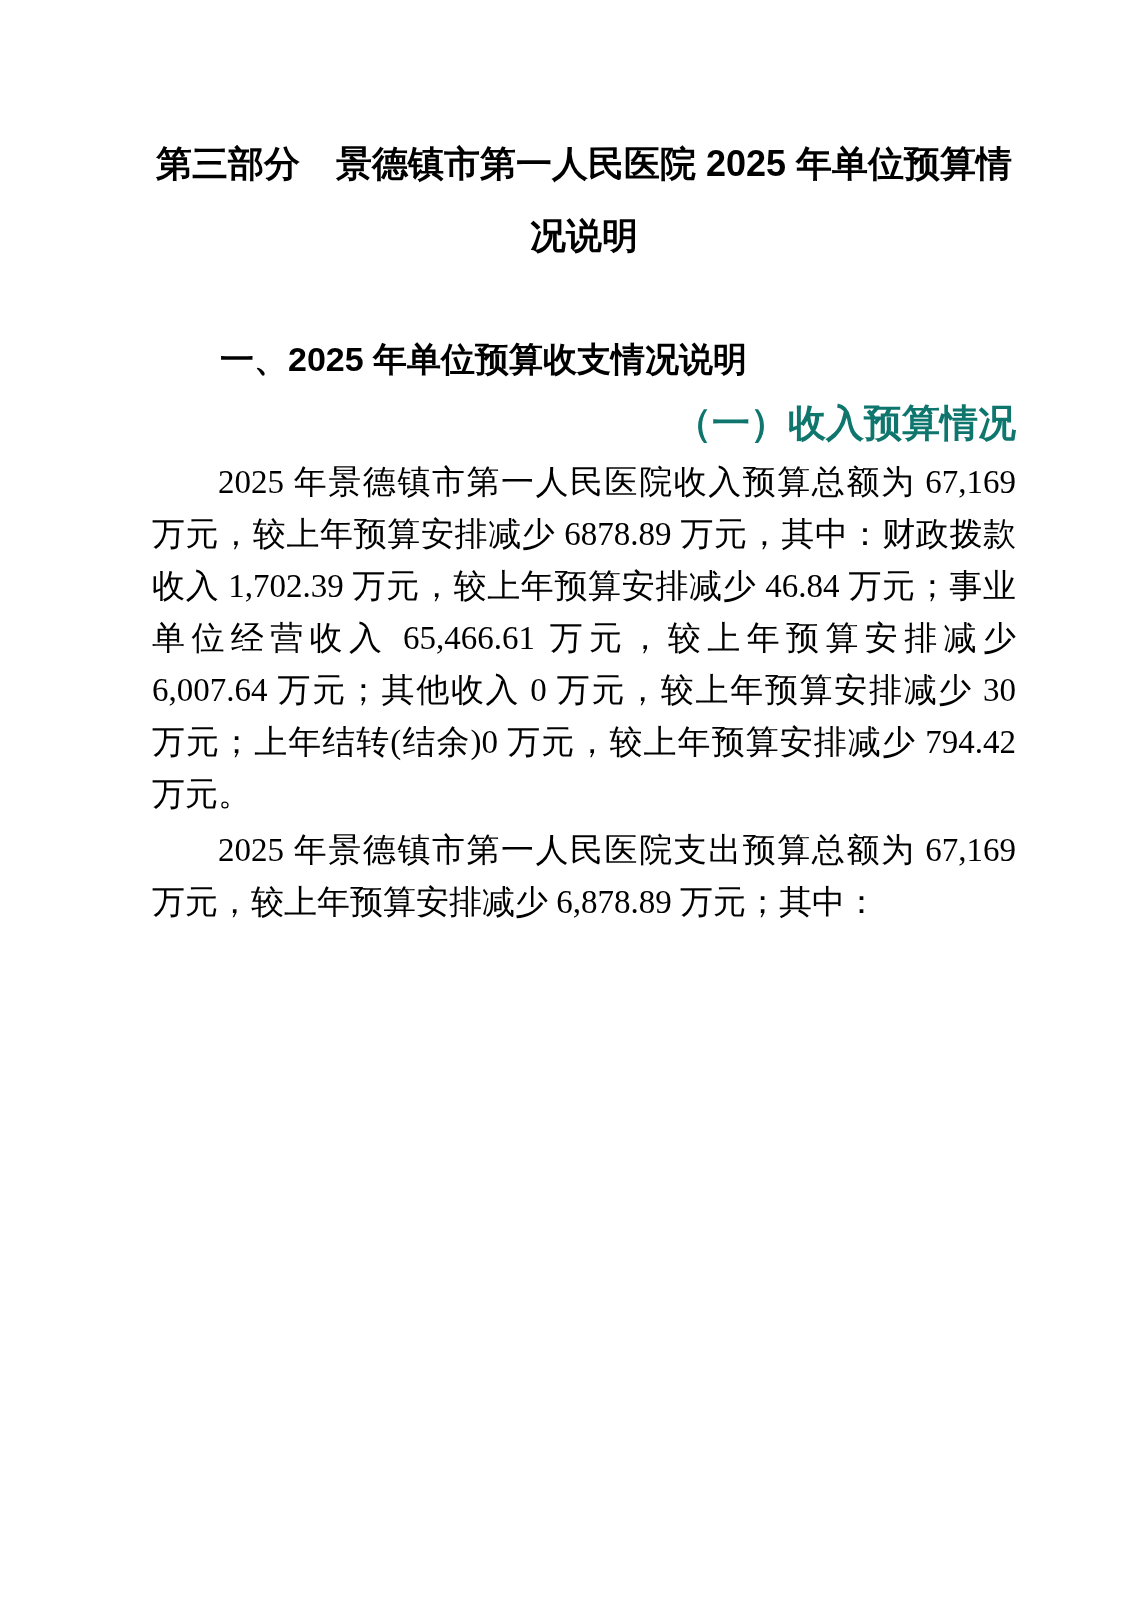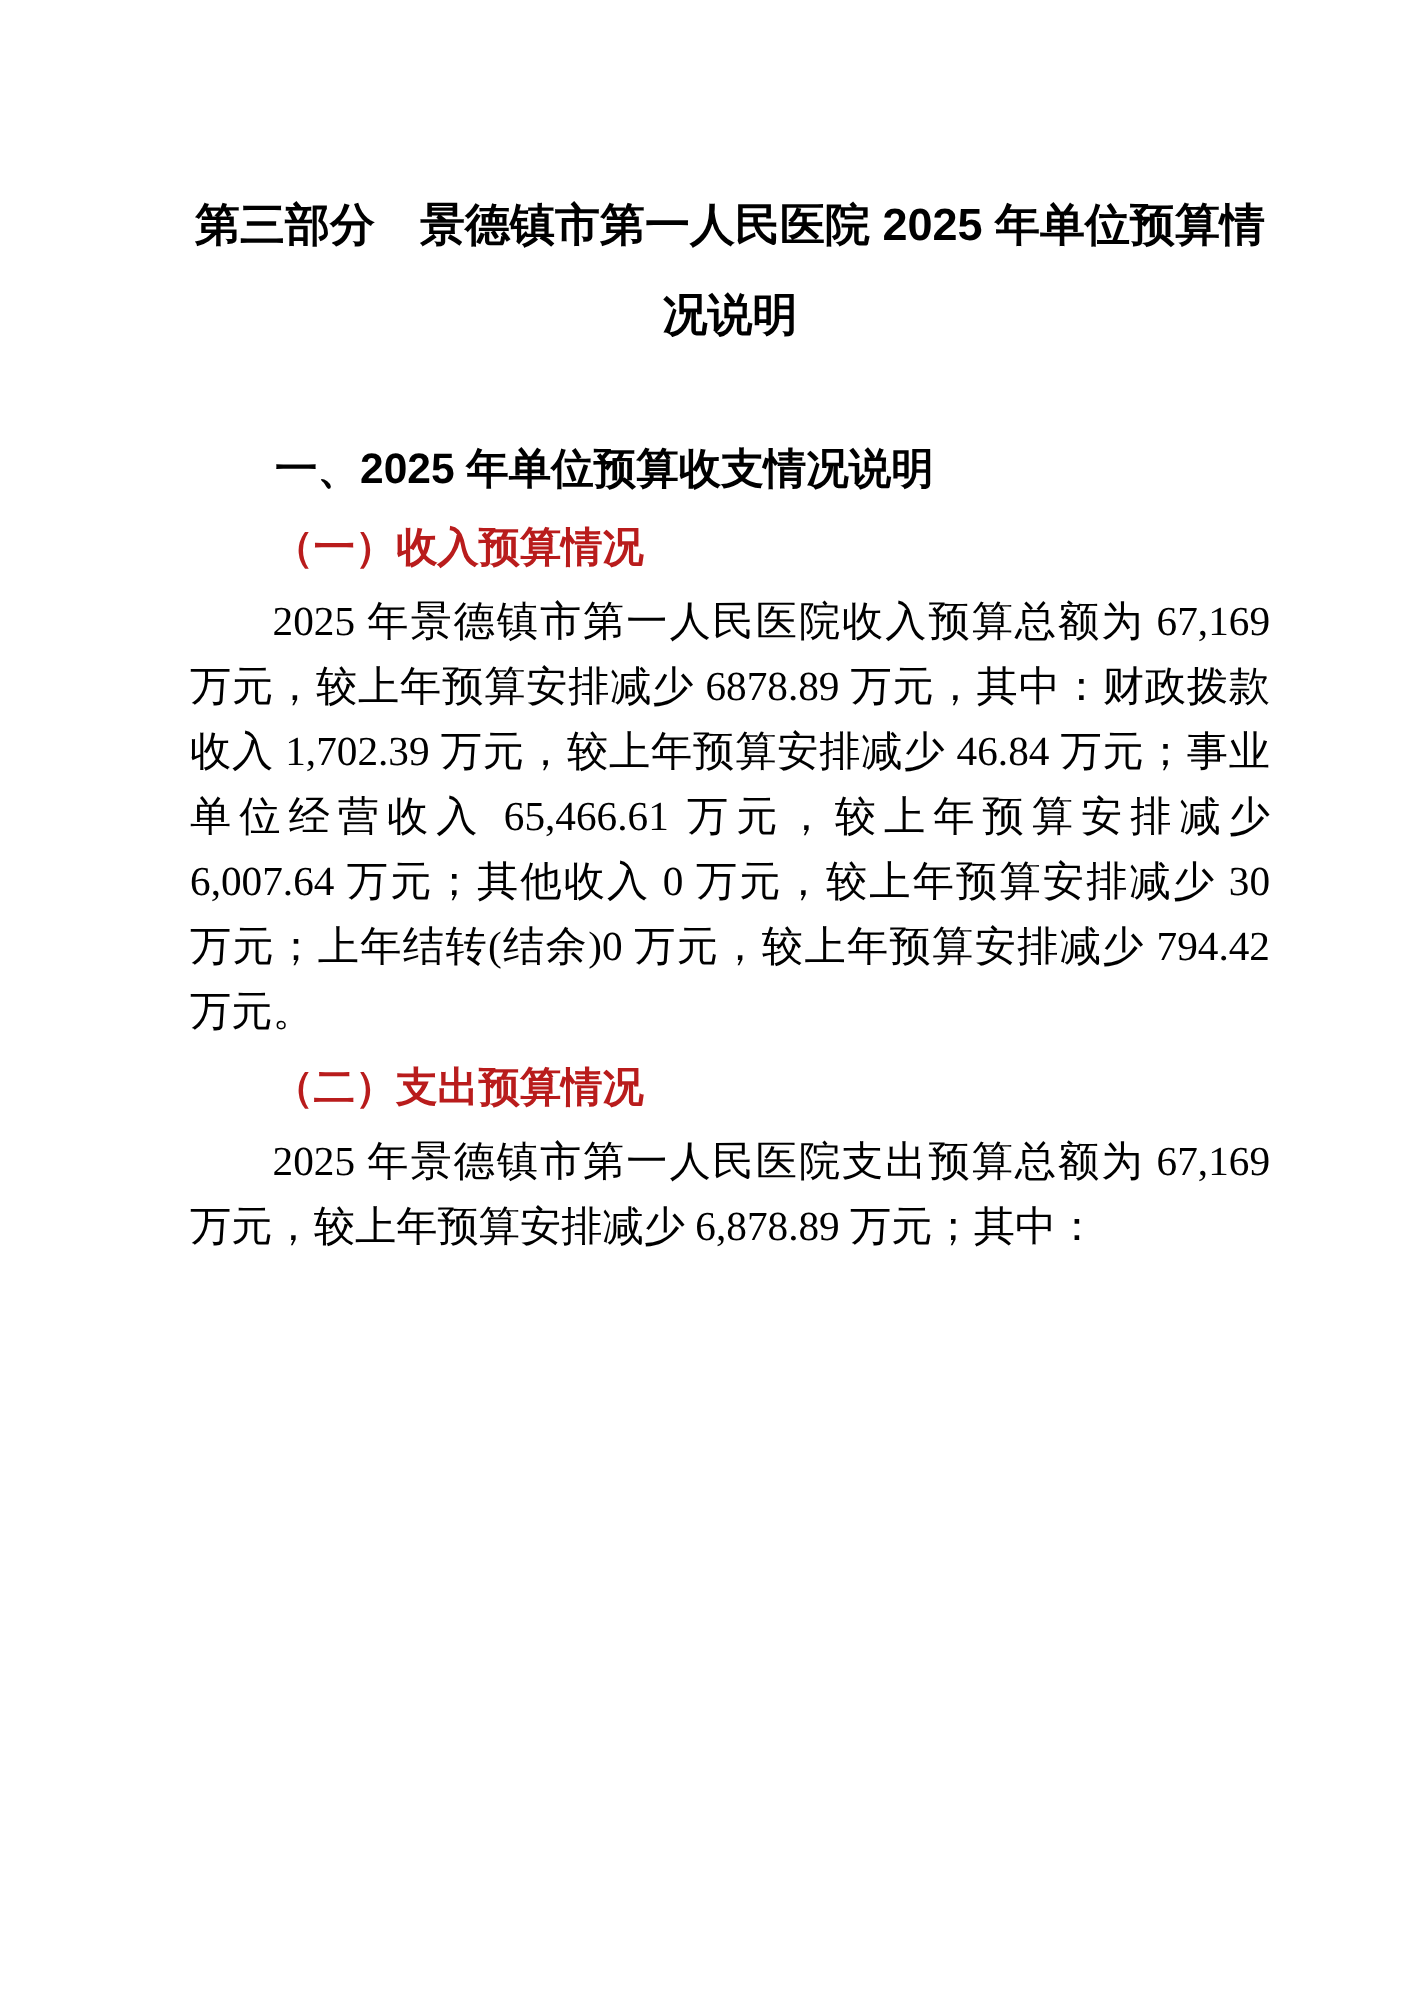--- a/index.html
+++ b/index.html
@@ -1,21 +1,21 @@
 <!DOCTYPE html>
 <html><head>
 <meta charset="utf-8">
 <style>
   * { margin: 0; padding: 0; box-sizing: border-box; }
   html, body { background: #ffffff; }
   .page {
     position: relative;
     width: 1132px;
     height: 1336px;
-    margin: 16px auto;
+    margin: 0 auto;
     background: #ffffff;
     color: #000000;
     padding: 128px 116px 0 152px;
     overflow: hidden;
   }
   .doc-title {
     font-family: "Liberation Sans", "DejaVu Sans", sans-serif;
     font-weight: bold;
     font-size: 36px;
     line-height: 72px;
@@ -27,25 +27,26 @@
     font-weight: bold;
     font-size: 34px;
     line-height: 58px;
     margin-top: 58px;
     text-indent: 2em;
     color: #000000;
   }
   .subsection-heading {
     font-family: "Liberation Serif", "DejaVu Serif", serif;
     font-weight: bold;
-    font-size: 33px;
+    font-size: 38px;
     line-height: 58px;
     margin-top: 6px;
     text-indent: 2em;
-    color: #b91c1c;
+    color: #0f766e;
+    text-align: right;
   }
   .body-para {
     font-family: "Liberation Serif", "DejaVu Serif", serif;
     font-size: 33px;
     line-height: 52px;
     text-align: justify;
     text-indent: 2em;
     color: #000000;
     margin-top: 4px;
   }
@@ -56,19 +57,18 @@
 <div class="page">
 
   <h1 class="doc-title">第三部分　景德镇市第一人民医院 2025 年单位预算情况说明</h1>
 
   <h2 class="section-heading">一、2025 年单位预算收支情况说明</h2>
 
   <h3 class="subsection-heading">（一）收入预算情况</h3>
 
   <p class="body-para">2025 年景德镇市第一人民医院收入预算总额为 67,169 万元，较上年预算安排减少 6878.89 万元，其中：财政拨款收入 1,702.39 万元，较上年预算安排减少 46.84 万元；事业单位经营收入 65,466.61 万元，较上年预算安排减少 6,007.64 万元；其他收入 0 万元，较上年预算安排减少 30 万元；上年结转(结余)0 万元，较上年预算安排减少 794.42 万元。</p>
 
-  <h3 class="subsection-heading">（二）支出预算情况</h3>
 
   <p class="body-para">2025 年景德镇市第一人民医院支出预算总额为 67,169 万元，较上年预算安排减少 6,878.89 万元；其中：</p>
 
 
 
 </div>
 
 </body></html>

